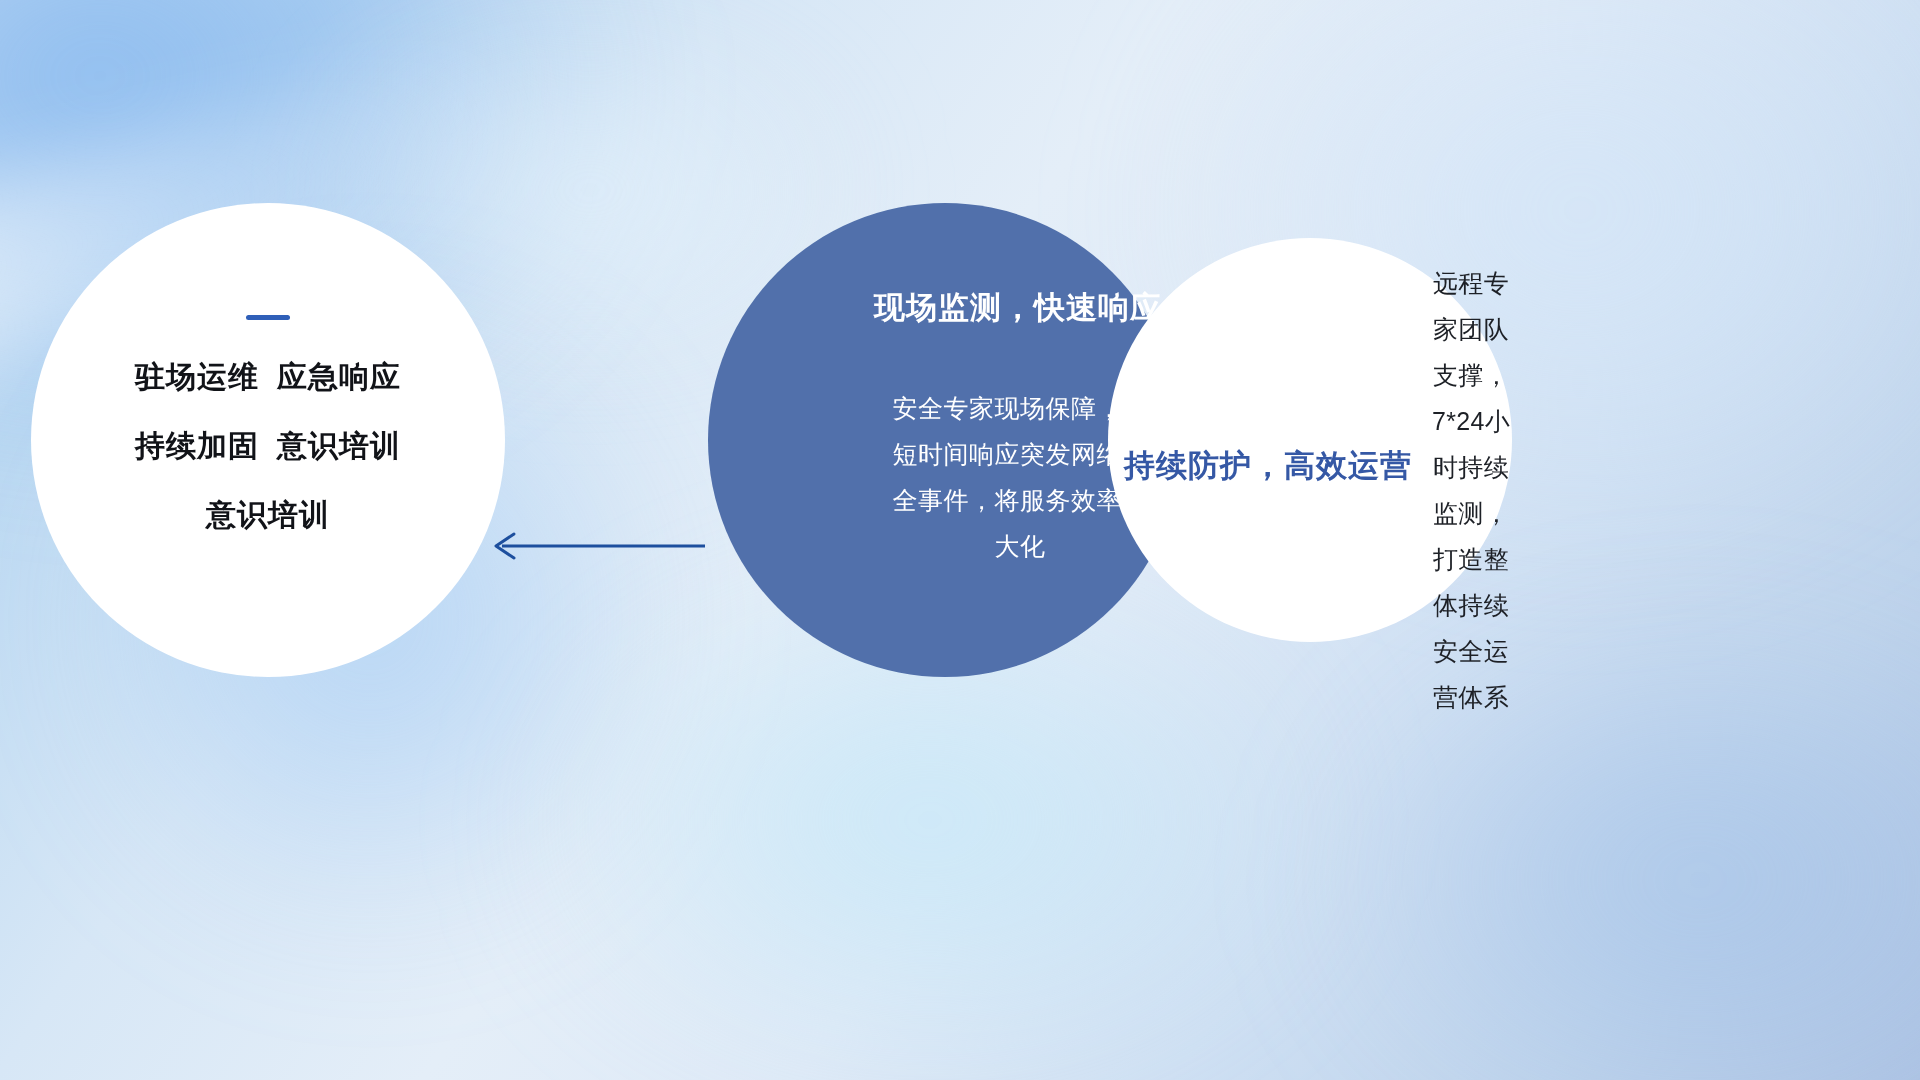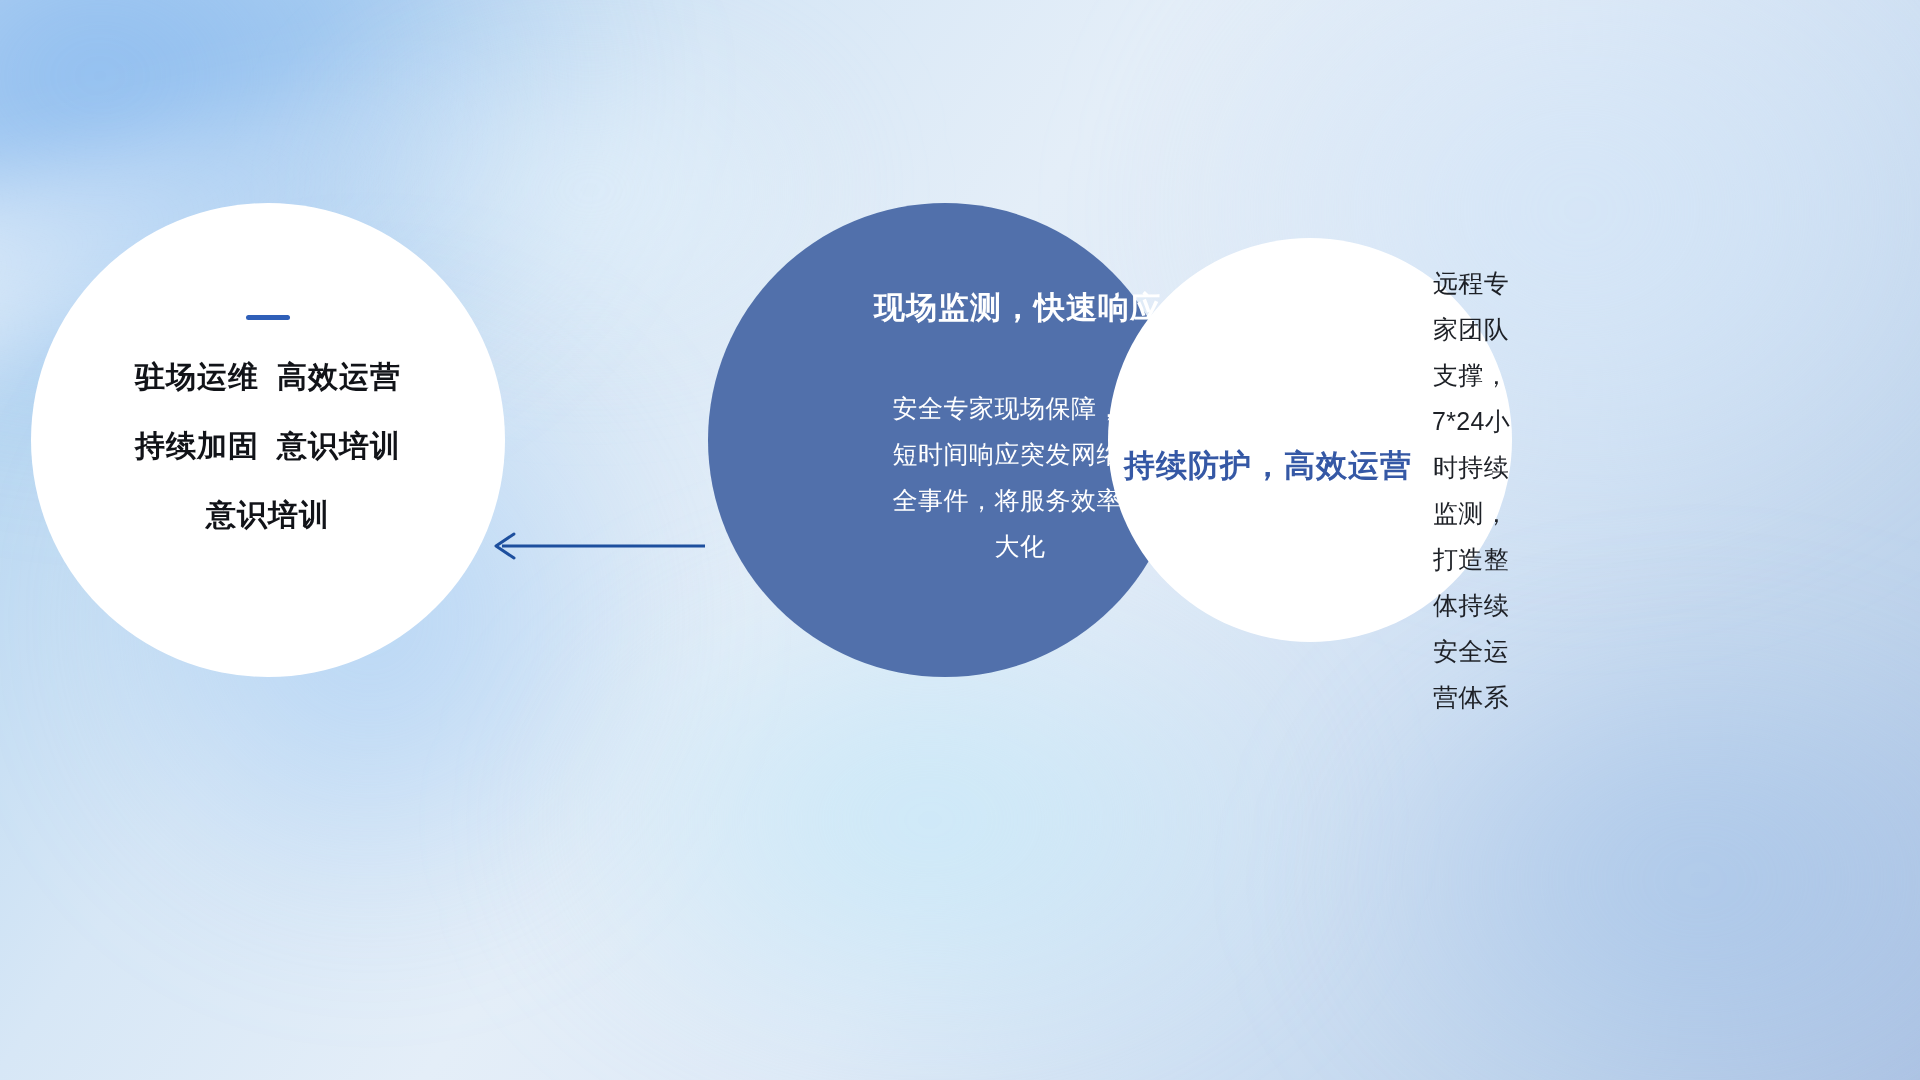--- a/index.html
+++ b/index.html
@@ -220,21 +220,21 @@
   <div class="bg-blob blob-e"></div>
   <div class="bg-blob blob-f"></div>
   <div class="streak"></div>
 
   <div class="circle circle-left">
     <div class="left-inner">
       <div class="accent-dash"></div>
 
       <div class="tag-row">
         <span>驻场运维</span>
-        <span>高效运营</span>
+        <span>应急响应</span>
       </div>
 
       <div class="tag-row">
         <span>持续加固</span>
         <span>意识培训</span>
       </div>
 
       <div class="tag-row single">
         <span>意识培训</span>
       </div>

